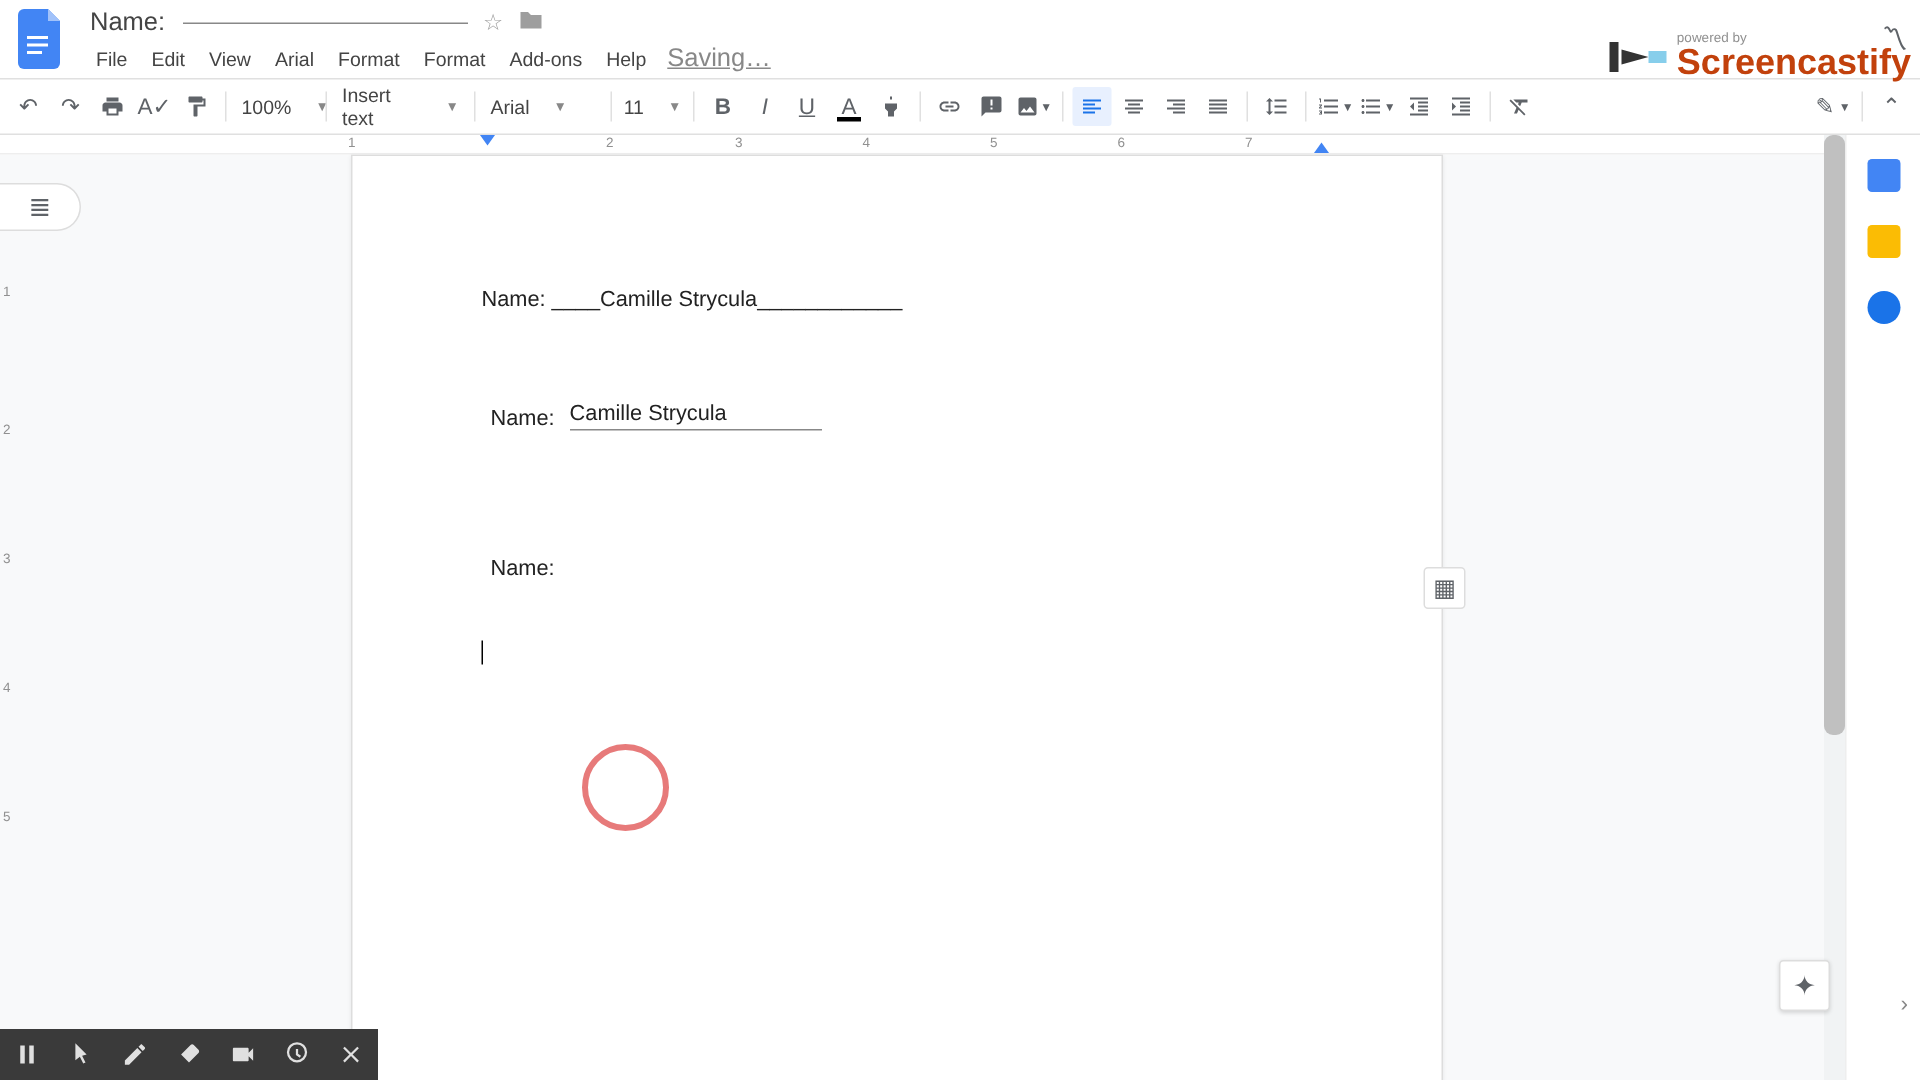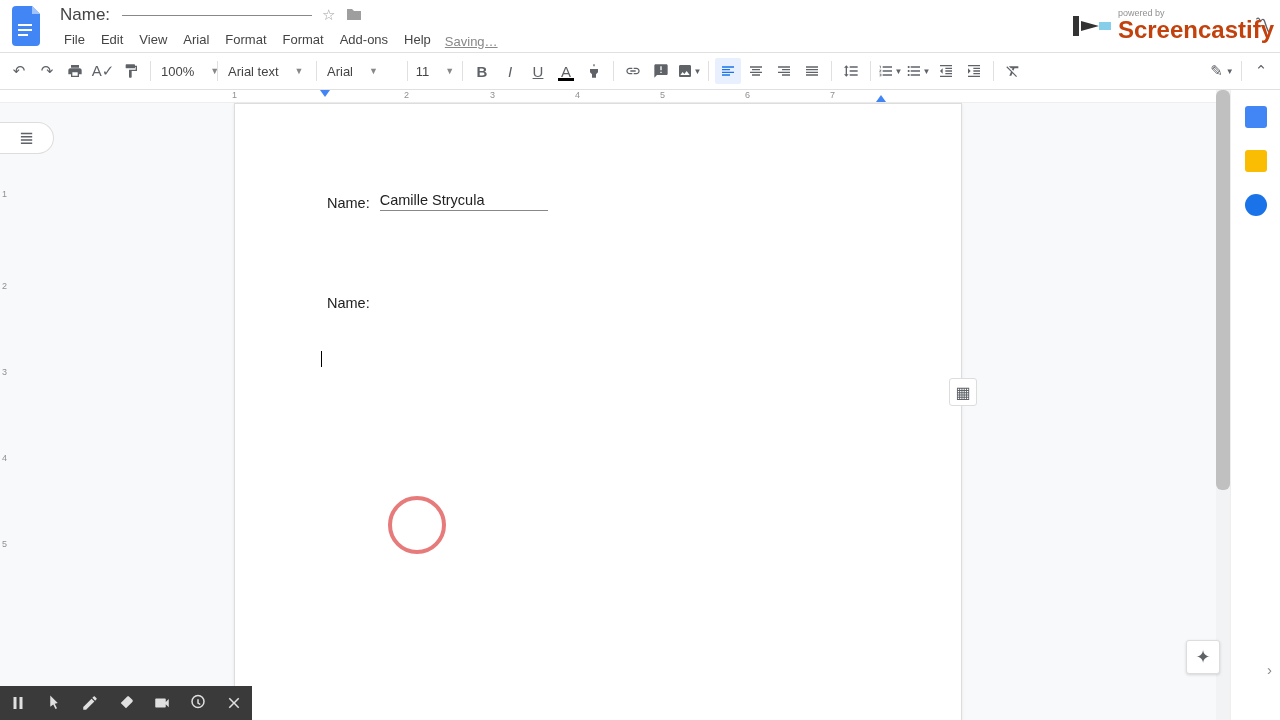--- a/index.html
+++ b/index.html
@@ -9,21 +9,21 @@
 .header { height: 52px; display: flex; align-items: center; padding: 0 8px; }
 .doc-icon { width: 40px; height: 40px; display: flex; align-items: center; justify-content: center; margin-right: 8px; }
 .doc-icon svg { width: 32px; height: 40px; }
 .title-area { flex: 1; display: flex; flex-direction: column; }
 .title-row { display: flex; align-items: center; gap: 10px; height: 24px; }
 .doc-title { font-size: 17px; color: #444; padding: 1px 4px; }
 .title-underline { display: inline-block; border-bottom: 1px solid #888; width: 190px; height: 1px; margin-left: -2px; vertical-align: text-bottom; }
 .star-icon, .folder-icon { color: #9e9e9e; font-size: 15px; cursor: pointer; }
 .menu-row { display: flex; gap: 0; height: 22px; align-items: flex-end; }
 .menu-item { font-size: 13px; color: #444; padding: 2px 8px; cursor: pointer; }
-.saving { font-size: 13px; color: #888; text-decoration: underline; margin-left: 6px; }
+.saving { font-size: 17px; color: #888; text-decoration: underline; margin-left: 6px; }
 .header-right { display: flex; align-items: center; gap: 14px; }
 .trend-icon { color: #5f6368; font-size: 18px; }
 
 
 .toolbar { height: 38px; border-top: 1px solid #e0e0e0; border-bottom: 1px solid #e0e0e0; display: flex; align-items: center; padding: 0 6px; gap: 2px; background: #fff; }
 .tb-btn { width: 26px; height: 26px; display: flex; align-items: center; justify-content: center; color: #5f6368; cursor: pointer; border-radius: 2px; font-size: 15px; }
 .tb-sep { width: 1px; height: 20px; background: #e0e0e0; margin: 0 4px; }
 .tb-dd { display: flex; align-items: center; gap: 16px; padding: 0 4px; cursor: pointer; font-size: 13px; color: #444; height: 26px; }
 .tb-dd .arrow { font-size: 9px; color: #888; }
 .zoom-dd { width: 54px; }
@@ -67,21 +67,21 @@
 
 
 .vscroll { position: absolute; right: 0; top: 0; width: 14px; height: 100%; background: #f1f3f4; }
 .vscroll-thumb { position: absolute; top: 0; width: 100%; height: 400px; background: #c0c0c0; border-radius: 6px; }
 
 
 .explore-btn { position: absolute; right: 60px; bottom: 46px; width: 34px; height: 34px; background: #fff; border: 1px solid #ddd; border-radius: 3px; box-shadow: 0 1px 3px rgba(0,0,0,0.15); display: flex; align-items: center; justify-content: center; color: #5f6368; font-size: 18px; }
 .side-expand { position: absolute; right: 8px; bottom: 42px; color: #888; font-size: 15px; }
 
 
-.watermark { position: absolute; top: 8px; right: 6px; display: flex; align-items: center; gap: 5px; }
+.watermark { position: absolute; top: 20px; right: 6px; display: flex; align-items: center; gap: 5px; }
 .wm-logo { display: flex; align-items: center; }
 .wm-text { display: flex; flex-direction: column; font-family: Arial; }
 .wm-pow { font-size: 9px; color: #909090; }
 .wm-brand { font-size: 24px; font-weight: bold; color: #c2410c; margin-top: -2px; }
 
 
 .red-circle { position: absolute; left: 388px; top: 406px; width: 58px; height: 58px; border: 4px solid #e77a7a; border-radius: 50%; pointer-events: none; }
 
 
 .rec-bar { position: absolute; left: 0; bottom: 0; height: 34px; background: #3a3a3a; display: flex; align-items: center; }
@@ -147,21 +147,21 @@
         <path fill="#5f6368" d="M18 4V3c0-.55-.45-1-1-1H5c-.55 0-1 .45-1 1v4c0 .55.45 1 1 1h12c.55 0 1-.45 1-1V6h1v4H9v11c0 .55.45 1 1 1h2c.55 0 1-.45 1-1v-9h8V4h-3z"></path>
       </svg>
     </div>
   <div class="tb-sep"></div>
   <div class="tb-dd zoom-dd">
       <span>100%</span>
       <span class="arrow">▼</span>
     </div>
   <div class="tb-sep"></div>
   <div class="tb-dd style-dd">
-      <span>Arial text</span>
+      <span>Insert text</span>
       <span class="arrow">▼</span>
     </div>
   <div class="tb-sep"></div>
   <div class="tb-dd font-dd">
       <span>Arial</span>
       <span class="arrow">▼</span>
     </div>
   <div class="tb-sep"></div>
   <div class="tb-dd size-dd">
       <span>11</span>
@@ -283,20 +283,23 @@
     <div class="vruler">
       <span class="vruler-num" style="top:86px">1</span>
       <span class="vruler-num" style="top:178px">2</span>
       <span class="vruler-num" style="top:264px">3</span>
       <span class="vruler-num" style="top:350px">4</span>
       <span class="vruler-num" style="top:436px">5</span>
     </div>
 
     <div class="page">
       <div class="page-content">
+        <div class="line1">
+          <span>Name: ____</span><span>Camille Strycula</span><span>____________</span>
+        </div>
         <div class="name-table">
           <span class="name-table-label">Name:</span>
           <span class="name-table-cell">Camille Strycula</span>
         </div>
         <div class="name-solo">Name:</div>
         <div style="margin-top:20px"><span class="cursor"></span></div>
       </div>
       <div class="add-comment">▦</div>
     </div>
 

